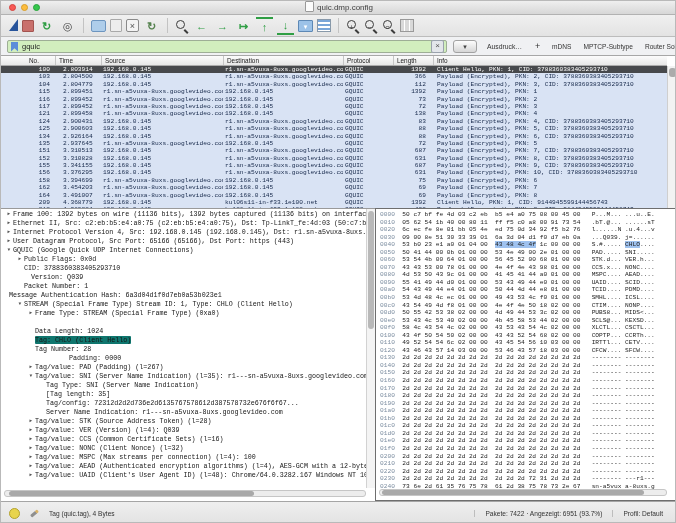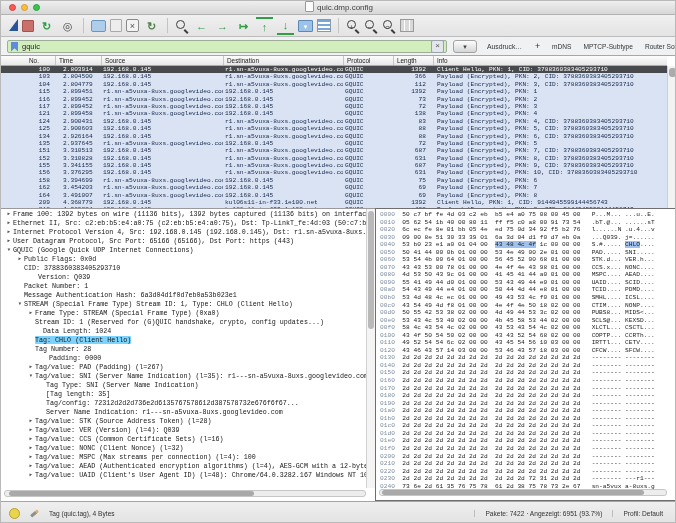--- a/index.html
+++ b/index.html
@@ -78,21 +78,21 @@
   .c-len{text-align:right;padding-right:7px;}
   .c-info{padding-left:4px;}
   #plist-vscroll{position:absolute;right:0;top:10px;width:10px;height:142px;background:#f2f2f2;
     border-left:1px solid #cfcfcf;box-sizing:border-box;}
   #plist-vthumb{position:absolute;left:1px;top:2px;width:7px;height:9px;background:#ababab;border-radius:3px;}
   
   #details{position:absolute;left:0;top:207px;width:374px;height:293px;background:#fff;overflow:hidden;
     border-top:1px solid #9a9a9a;box-sizing:border-box;font-family:"Liberation Mono",monospace;}
   .drow{height:9px;line-height:9.2px;font-size:6.7px;color:#161616;white-space:pre;overflow:hidden;}
   .drow .arr{display:inline-block;width:8px;text-align:center;font-size:4.6px;color:#555;vertical-align:0.5px;}
-  .drow .dtxt.sel{background:#7dd3fc;border-radius:1px;}
+  .drow .dtxt.sel{background:#0f766e;border-radius:1px;}
   #details-vscroll{position:absolute;right:0;top:0;width:9px;height:279px;background:#f4f4f4;border-left:1px solid #d2d2d2;box-sizing:border-box;}
   #details-vthumb{position:absolute;left:1px;top:2px;width:6px;height:118px;background:#b9b9b9;border-radius:3px;}
   .hscroll{position:absolute;left:3px;bottom:4px;height:7px;background:#ededed;border:1px solid #c6c6c6;border-radius:3px;box-sizing:border-box;}
   .hthumb{position:absolute;top:0;height:5px;background:#a9a9a9;border-radius:2.5px;}
   #details-hscroll{width:362px;}
   #details-hthumb{left:4px;width:245px;}
   
   #hexpane{position:absolute;left:374px;top:207px;width:302px;height:293px;background:#fff;overflow:hidden;
     border:1px solid #6e6e6e;box-sizing:border-box;font-family:"Liberation Mono",monospace;}
   #hexrows{position:absolute;left:4px;top:2px;right:3px;}
@@ -373,30 +373,30 @@
 
   <div id="details">
     <div id="detail-rows">
         <div class="drow" style="padding-left: 4px;"><span class="arr">▶</span><span class="dtxt">Frame 100: 1392 bytes on wire (11136 bits), 1392 bytes captured (11136 bits) on interface</span></div>
         <div class="drow" style="padding-left: 4px;"><span class="arr">▶</span><span class="dtxt">Ethernet II, Src: c2:eb:b5:e4:a0:75 (c2:eb:b5:e4:a0:75), Dst: Tp-LinkT_fe:4d:03 (50:c7:bf</span></div>
         <div class="drow" style="padding-left: 4px;"><span class="arr">▶</span><span class="dtxt">Internet Protocol Version 4, Src: 192.168.0.145 (192.168.0.145), Dst: r1.sn-a5vuxa-8uxs.g</span></div>
         <div class="drow" style="padding-left: 4px;"><span class="arr">▶</span><span class="dtxt">User Datagram Protocol, Src Port: 65166 (65166), Dst Port: https (443)</span></div>
         <div class="drow" style="padding-left: 4px;"><span class="arr">▼</span><span class="dtxt">GQUIC (Google Quick UDP Internet Connections)</span></div>
         <div class="drow" style="padding-left: 15px;"><span class="arr">▶</span><span class="dtxt">Public Flags: 0x0d</span></div>
         <div class="drow" style="padding-left: 15px;"><span class="arr"> </span><span class="dtxt">CID: 3788360383405293710</span></div>
-        <div class="drow" style="padding-left: 22px; margin-left: 7px;"><span class="arr"> </span><span class="dtxt">Version: Q039</span></div>
+        <div class="drow" style="padding-left: 22px;"><span class="arr"> </span><span class="dtxt">Version: Q039</span></div>
         <div class="drow" style="padding-left: 15px;"><span class="arr"> </span><span class="dtxt">Packet Number: 1</span></div>
-        <div class="drow" style="padding-left: 15px;"><span class="arr"> </span><span class="dtxt">Message Authentication Hash: 6a3d04d1f0d7eb0a53b023e1</span></div>
+        <div class="drow" style="padding-left: 0;"><span class="arr"> </span><span class="dtxt">Message Authentication Hash: 6a3d04d1f0d7eb0a53b023e1</span></div>
         <div class="drow" style="padding-left: 15px;"><span class="arr">▼</span><span class="dtxt">STREAM (Special Frame Type) Stream ID: 1, Type: CHLO (Client Hello)</span></div>
         <div class="drow" style="padding-left: 26px;"><span class="arr">▶</span><span class="dtxt">Frame Type: STREAM (Special Frame Type) (0xa0)</span></div>
-        <div class="drow" style="padding-left: 26px;"><span class="arr"> </span><span class="dtxt">Stream ID: 1 (Reserved for (G)QUIC handshake, crypto, config updates...)</span></div>
-        <div class="drow" style="padding-left: 8px; margin-left: 26px;"><span class="arr"> </span><span class="dtxt">Data Length: 1024</span></div>
+        <div class="drow" style="padding-left: 26px;"><span class="arr"> </span></div>
+        <div class="drow" style="padding-left: 26px;"><span class="arr"> </span><span class="dtxt">Data Length: 1024</span></div>
         <div class="drow" style="padding-left: 26px;"><span class="arr"> </span><span class="dtxt sel">Tag: CHLO (Client Hello)</span></div>
         <div class="drow" style="padding-left: 26px;"><span class="arr"> </span><span class="dtxt">Tag Number: 28</span></div>
-        <div class="drow" style="padding-left: 40px;"><span class="arr"> </span><span class="dtxt">Padding: 0000</span></div>
+        <div class="drow" style="padding-left: 40px; margin-left: 20px;"><span class="arr"> </span><span class="dtxt">Padding: 0000</span></div>
         <div class="drow" style="padding-left: 26px;"><span class="arr">▶</span><span class="dtxt">Tag/value: PAD (Padding) (l=267)</span></div>
         <div class="drow" style="padding-left: 26px;"><span class="arr">▼</span><span class="dtxt">Tag/value: SNI (Server Name Indication) (l=35): r1---sn-a5vuxa-8uxs.googlevideo.com</span></div>
         <div class="drow" style="padding-left: 37px;"><span class="arr"> </span><span class="dtxt">Tag Type: SNI (Server Name Indication)</span></div>
         <div class="drow" style="padding-left: 37px;"><span class="arr"> </span><span class="dtxt">[Tag length: 35]</span></div>
         <div class="drow" style="padding-left: 37px;"><span class="arr"> </span><span class="dtxt">Tag/config: 72312d2d2d736e2d6135767578612d387578732e676f6f67...</span></div>
         <div class="drow" style="padding-left: 37px;"><span class="arr"> </span><span class="dtxt">Server Name Indication: r1---sn-a5vuxa-8uxs.googlevideo.com</span></div>
         <div class="drow" style="padding-left: 26px;"><span class="arr">▶</span><span class="dtxt">Tag/value: STK (Source Address Token) (l=28)</span></div>
         <div class="drow" style="padding-left: 26px;"><span class="arr">▶</span><span class="dtxt">Tag/value: VER (Version) (l=4): Q039</span></div>
         <div class="drow" style="padding-left: 26px;"><span class="arr">▶</span><span class="dtxt">Tag/value: CCS (Common Certificate Sets) (l=16)</span></div>
         <div class="drow" style="padding-left: 26px;"><span class="arr">▶</span><span class="dtxt">Tag/value: NONC (Client Nonce) (l=32)</span></div>

